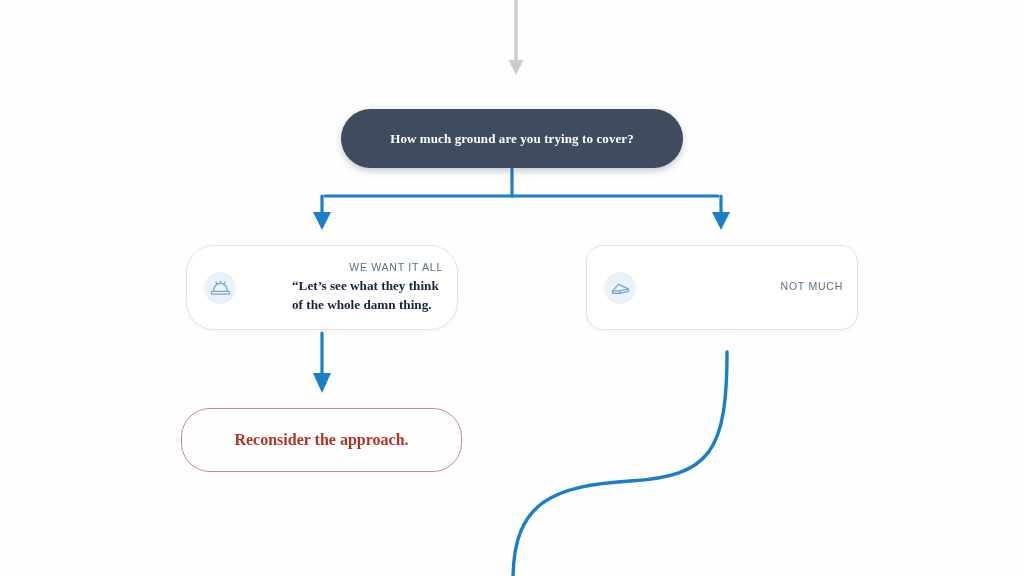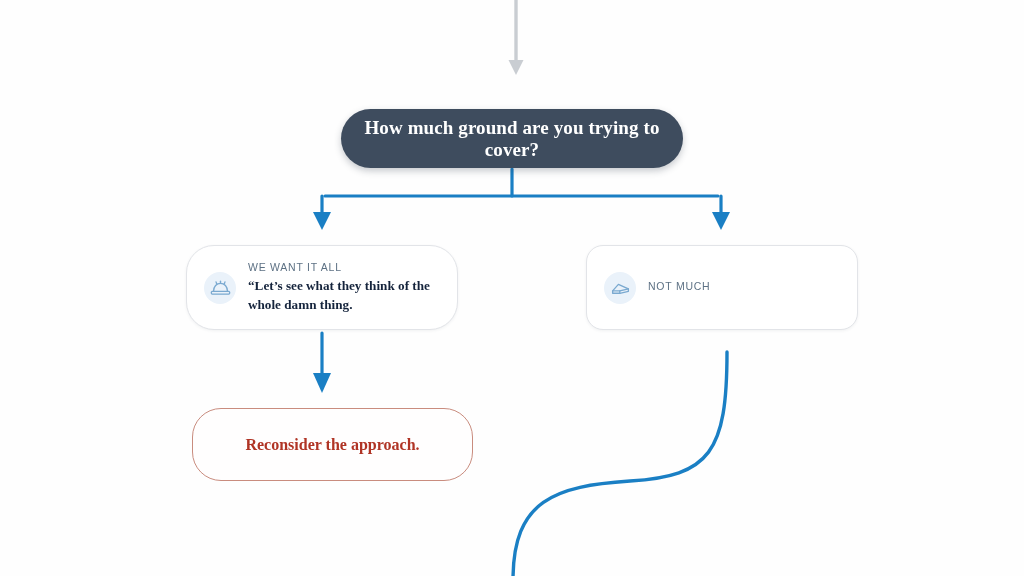--- a/index.html
+++ b/index.html
@@ -36,21 +36,21 @@
     border-radius: 30px;
     box-shadow: 0 3px 7px rgba(40,50,65,0.26);
     display: flex;
     align-items: center;
     justify-content: center;
   }
   .question-text {
     color: #ffffff;
     font-family: "Liberation Serif", serif;
     font-weight: bold;
-    font-size: 19px;
+    font-size: 13px;
     letter-spacing: 0.1px;
     text-align: center;
   }
 
   
   .option-card {
     position: absolute;
     top: 245px;
     width: 272px;
     height: 85px;
@@ -80,36 +80,38 @@
   .card-body {
     flex: 1 1 auto;
     padding-right: 14px;
   }
   .card-kicker {
     color: #5d7184;
     font-size: 10.5px;
     letter-spacing: 0.75px;
     margin-bottom: 3px;
     white-space: nowrap;
+    text-align: right;
   }
   .card-quote {
     color: #15243c;
     font-family: "Liberation Serif", serif;
     font-weight: bold;
     font-size: 13.2px;
     line-height: 19px;
+    margin-left: 44px;
   }
 
   
   .outcome-node {
     position: absolute;
-    left: 192px;
+    left: 181px;
     top: 408px;
     width: 281px;
-    height: 73px;
+    height: 64px;
     background: #fffefe;
     border: 1px solid #c98c7e;
     border-radius: 29px;
     box-sizing: border-box;
     display: flex;
     align-items: center;
     justify-content: center;
   }
   .outcome-text {
     color: #b03425;

